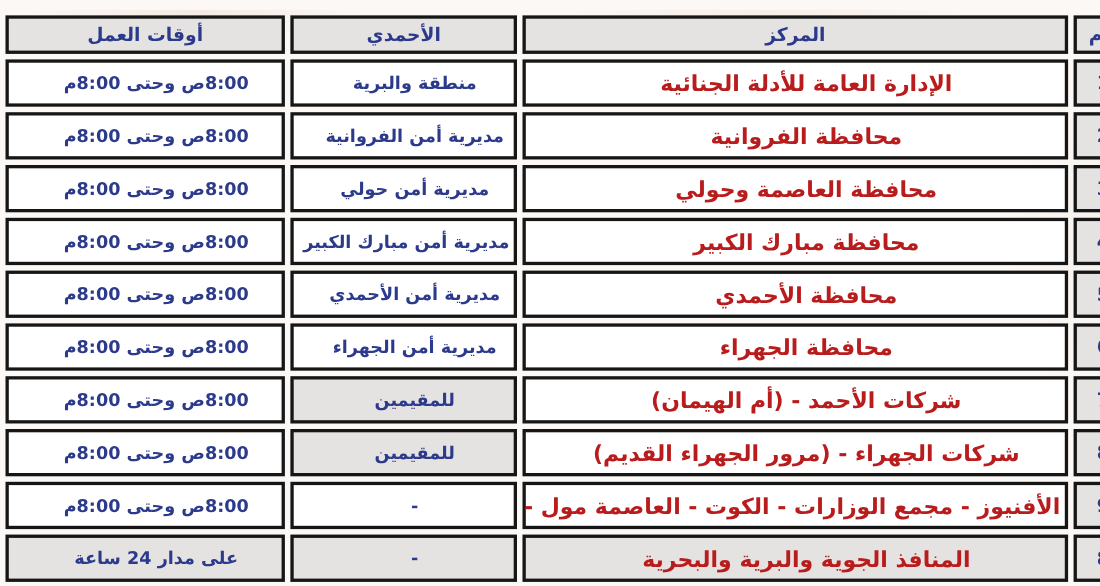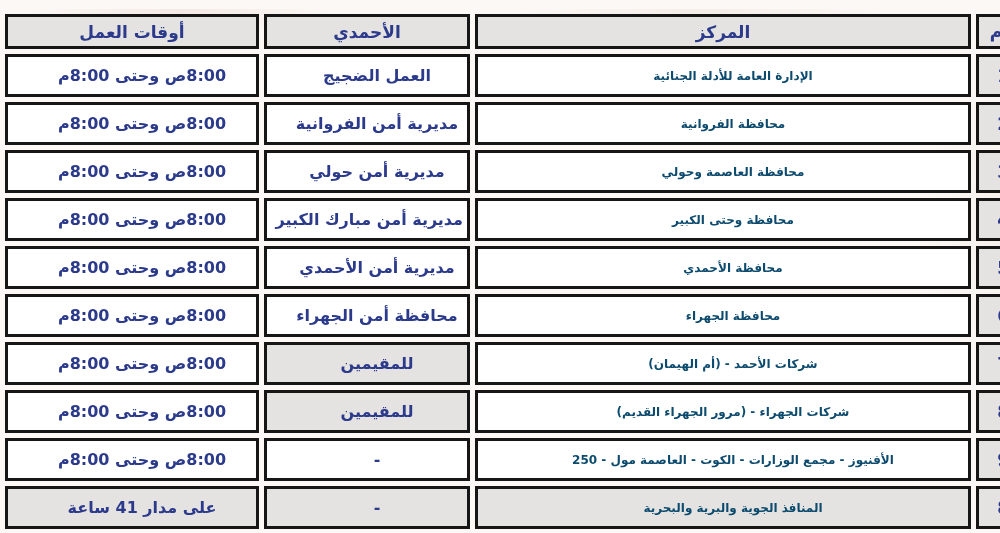--- a/index.html
+++ b/index.html
@@ -54,22 +54,22 @@
   .col-num      { width: 40px;  }
   .col-center   { width: 496px; }
   .col-location { width: 206px; }
   .col-hours    { width: 254px; margin-left: 24px; }
   td.cell-num {
     background: #e4e3e1;
     color: #2c3a8c;
     font-size: 17px;
   }
   td.cell-center {
-    color: #0c4a6e;
-    font-size: 12px;
+    color: #b91c1c;
+    font-size: 20px;
   }
   td.cell-location, td.cell-hours {
     color: #2c3a8c;
   }
   td.gray { background: #e4e3e1; }
 </style>
 </head>
 <body>
 
 <div class="page">
@@ -79,51 +79,51 @@
         <th class="col-num">م</th>
         <th class="col-center">المركز</th>
         <th class="col-location">الأحمدي</th>
         <th class="col-hours">أوقات العمل</th>
       </tr>
     </thead>
     <tbody>
       <tr>
         <td class="cell-num">1</td>
         <td class="cell-center">الإدارة العامة للأدلة الجنائية</td>
-        <td class="cell-location">العمل الضجيج</td>
+        <td class="cell-location">منطقة والبرية</td>
         <td class="cell-hours">8:00ص وحتى 8:00م</td>
       </tr>
       <tr>
         <td class="cell-num">2</td>
         <td class="cell-center">محافظة الفروانية</td>
         <td class="cell-location">مديرية أمن الفروانية</td>
         <td class="cell-hours">8:00ص وحتى 8:00م</td>
       </tr>
       <tr>
         <td class="cell-num">3</td>
         <td class="cell-center">محافظة العاصمة وحولي</td>
         <td class="cell-location">مديرية أمن حولي</td>
         <td class="cell-hours">8:00ص وحتى 8:00م</td>
       </tr>
       <tr>
         <td class="cell-num">4</td>
-        <td class="cell-center">محافظة وحتى الكبير</td>
+        <td class="cell-center">محافظة مبارك الكبير</td>
         <td class="cell-location">مديرية أمن مبارك الكبير</td>
         <td class="cell-hours">8:00ص وحتى 8:00م</td>
       </tr>
       <tr>
         <td class="cell-num">5</td>
         <td class="cell-center">محافظة الأحمدي</td>
         <td class="cell-location">مديرية أمن الأحمدي</td>
         <td class="cell-hours">8:00ص وحتى 8:00م</td>
       </tr>
       <tr>
         <td class="cell-num">6</td>
         <td class="cell-center">محافظة الجهراء</td>
-        <td class="cell-location">محافظة أمن الجهراء</td>
+        <td class="cell-location">مديرية أمن الجهراء</td>
         <td class="cell-hours">8:00ص وحتى 8:00م</td>
       </tr>
       <tr>
         <td class="cell-num">7</td>
         <td class="cell-center">شركات الأحمد - (أم الهيمان)</td>
         <td class="cell-location gray">للمقيمين</td>
         <td class="cell-hours">8:00ص وحتى 8:00م</td>
       </tr>
       <tr>
         <td class="cell-num">8</td>
@@ -134,17 +134,17 @@
       <tr>
         <td class="cell-num">9</td>
         <td class="cell-center">الأفنيوز - مجمع الوزارات - الكوت - العاصمة مول - 250</td>
         <td class="cell-location">-</td>
         <td class="cell-hours">8:00ص وحتى 8:00م</td>
       </tr>
       <tr>
         <td class="cell-num">8</td>
         <td class="cell-center gray">المنافذ الجوية والبرية والبحرية</td>
         <td class="cell-location gray">-</td>
-        <td class="cell-hours gray">على مدار 41 ساعة</td>
+        <td class="cell-hours gray">على مدار 24 ساعة</td>
       </tr>
     </tbody>
   </table>
 </div>
 
 </body></html>

